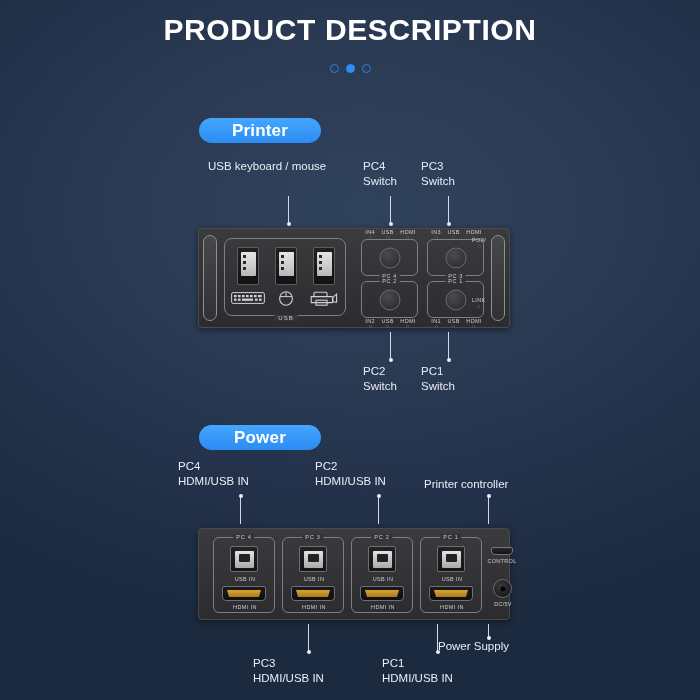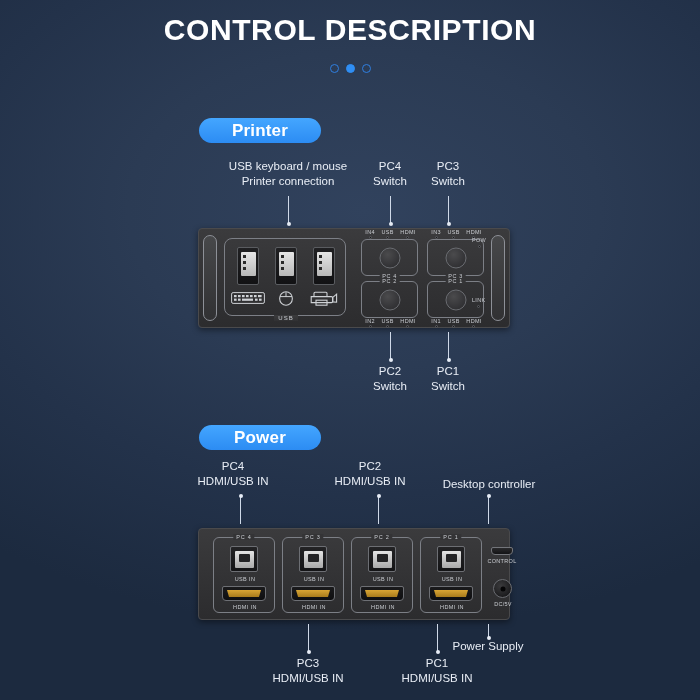--- a/index.html
+++ b/index.html
@@ -78,21 +78,21 @@
   }
   #pill-positive { left: 199px; top: 118px; width: 122px; height: 25px; }
   #pill-back     { left: 199px; top: 425px; width: 122px; height: 25px; }
 
   
   .callout {
     position: absolute;
     color: #e8edf5;
     font-size: 11.5px;
     line-height: 14.5px;
-    text-align: center;
+    text-align: left;
     white-space: nowrap;
   }
 
   
   .leader {
     position: absolute;
     width: 1.4px;
     background: #cfd9e8;
   }
   .leader::after {
@@ -399,35 +399,34 @@
     font-size: 5.5px;
     letter-spacing: 0.3px;
     color: #c9ccd1;
   }
 </style>
 </head>
 <body>
 
 <div id="stage">
 
-  <div id="header-title">CONTROL DESCRIPTION</div>
+  <div id="header-title">PRODUCT DESCRIPTION</div>
 
   <div id="carousel-dots">
     <span class="dot"></span>
     <span class="dot active"></span>
     <span class="dot"></span>
   </div>
 
   <div id="content-panel"></div>
 
   <div class="section-pill" id="pill-positive">Printer</div>
 
   <div class="callout" style="left:208px; top:159px; width:160px;">
     <div>USB keyboard / mouse</div>
-    <div>Printer connection</div>
   </div>
   <div class="leader dot-bottom" style="left:288px; top:196px; height:28px;"></div>
 
   <div class="callout" style="left:363px; top:159px; width:54px;">
     <div>PC4</div>
     <div>Switch</div>
   </div>
   <div class="leader dot-bottom" style="left:390px; top:196px; height:28px;"></div>
 
   <div class="callout" style="left:421px; top:159px; width:54px;">
@@ -593,21 +592,21 @@
   </div>
   <div class="leader dot-top" style="left:240px; top:496px; height:28px;"></div>
 
   <div class="callout" style="left:315px; top:459px; width:110px;">
     <div>PC2</div>
     <div>HDMI/USB IN</div>
   </div>
   <div class="leader dot-top" style="left:378px; top:496px; height:28px;"></div>
 
   <div class="callout" style="left:424px; top:477px; width:130px;">
-    <div>Desktop controller</div>
+    <div>Printer controller</div>
   </div>
   <div class="leader dot-top" style="left:488px; top:496px; height:28px;"></div>
 
   <div class="device" id="device-back">
 
     <div class="pc-group" id="pcg-4">
       <div class="pcg-title">PC 4</div>
       <div class="usbb-port"></div>
       <div class="port-label usb-in">USB IN</div>
       <div class="hdmi-port"></div>

